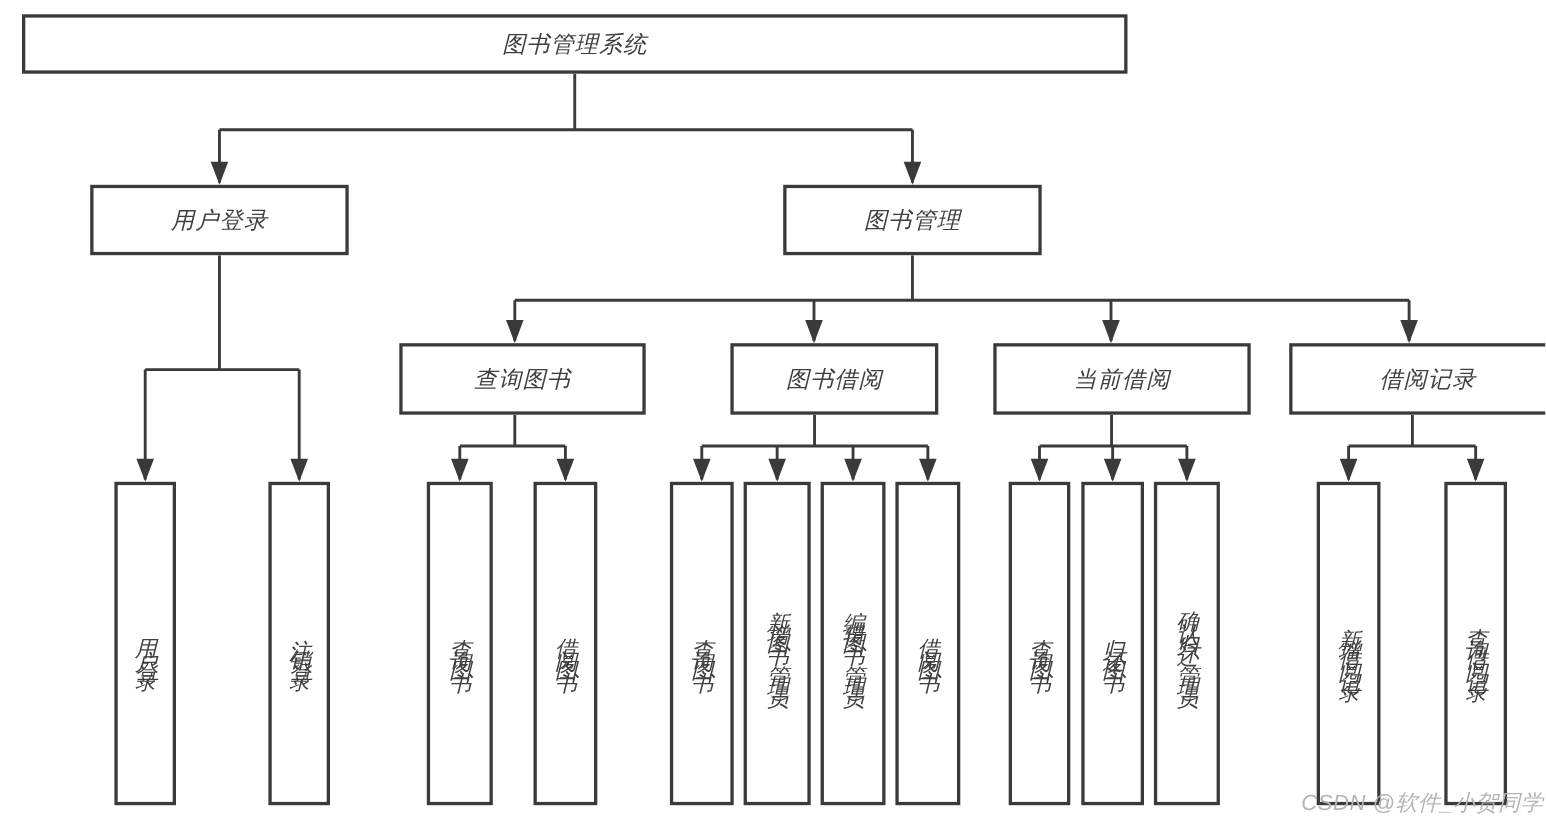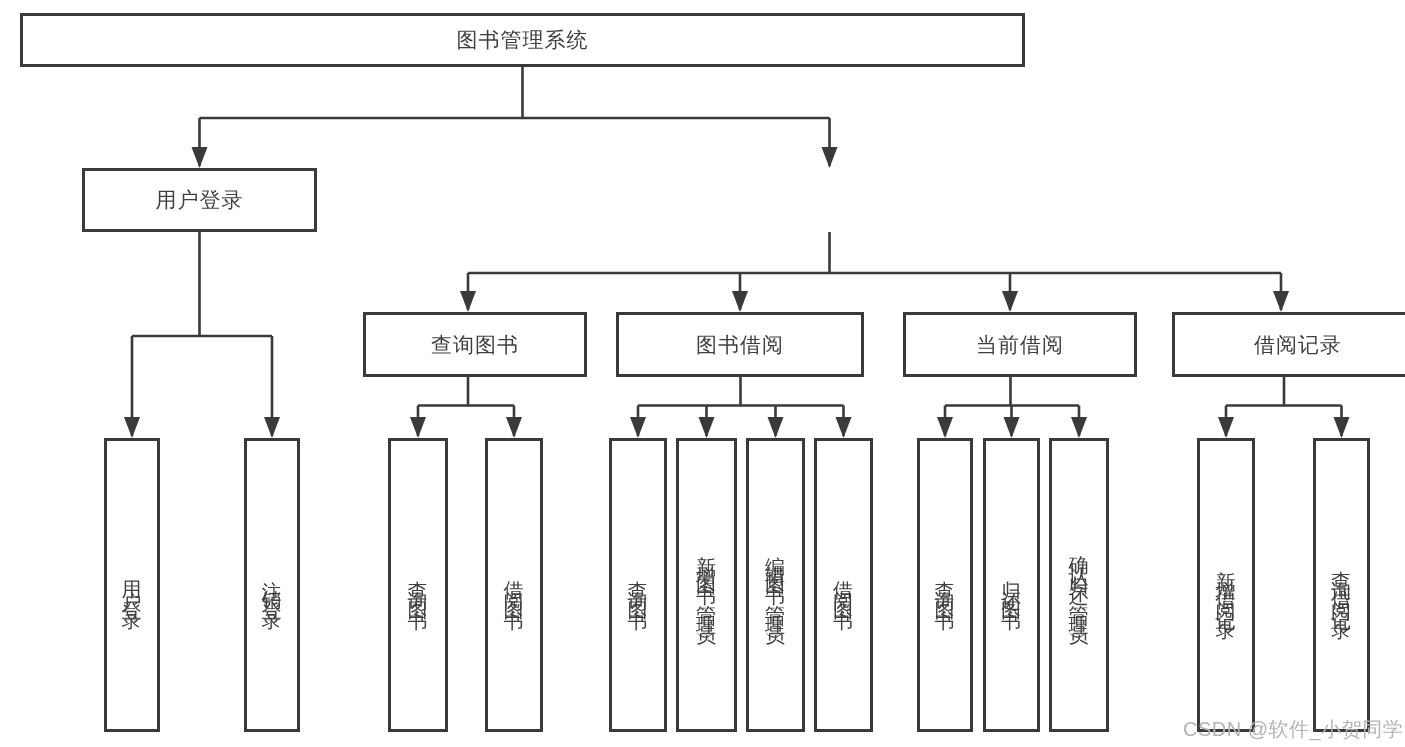--- a/index.html
+++ b/index.html
@@ -1,18 +1,19 @@
 <!DOCTYPE html>
 <html><head>
 <meta charset="utf-8">
 <style>
   html,body{margin:0;padding:0;background:#ffffff;}
   .canvas{
     position:relative;width:1405px;height:747px;background:#ffffff;overflow:hidden;
     font-family:"Liberation Sans","DejaVu Sans",sans-serif;
+    font-style:italic;
   }
   .wires{position:absolute;left:0;top:0;width:1405px;height:747px;}
   .node{
     position:absolute;box-sizing:border-box;background:#ffffff;
     border:3px solid #3a3a3a;display:flex;align-items:center;justify-content:center;
     color:#3f3f3f;
   }
   .node.h span{font-size:21px;letter-spacing:1px;white-space:nowrap;}
   .node.v span{
     writing-mode:vertical-rl;text-orientation:mixed;
@@ -61,25 +62,28 @@
     </g>
   </svg>
 
   <div class="node h" style="left:20px;top:13px;width:1005px;height:54px">
     <span>图书管理系统</span>
   </div>
 
   <div class="node h" style="left:82px;top:168px;width:235px;height:64px">
     <span>用户登录</span>
   </div>
+  <div class="node h" style="left:712px;top:168px;width:235px;height:64px">
+    <span>图书管理</span>
+  </div>
 
   <div class="node h" style="left:363px;top:312px;width:224px;height:65px">
     <span>查询图书</span>
   </div>
-  <div class="node h" style="left:616px;top:312px;width:248px;height:65px">
+  <div class="node h" style="left:664px;top:312px;width:189px;height:65px">
     <span>图书借阅</span>
   </div>
   <div class="node h" style="left:903px;top:312px;width:234px;height:65px">
     <span>当前借阅</span>
   </div>
   <div class="node h" style="left:1172px;top:312px;width:252px;height:65px">
     <span>借阅记录</span>
   </div>
 
   <div class="node v" style="left:104px;top:438px;width:56px;height:294px">

